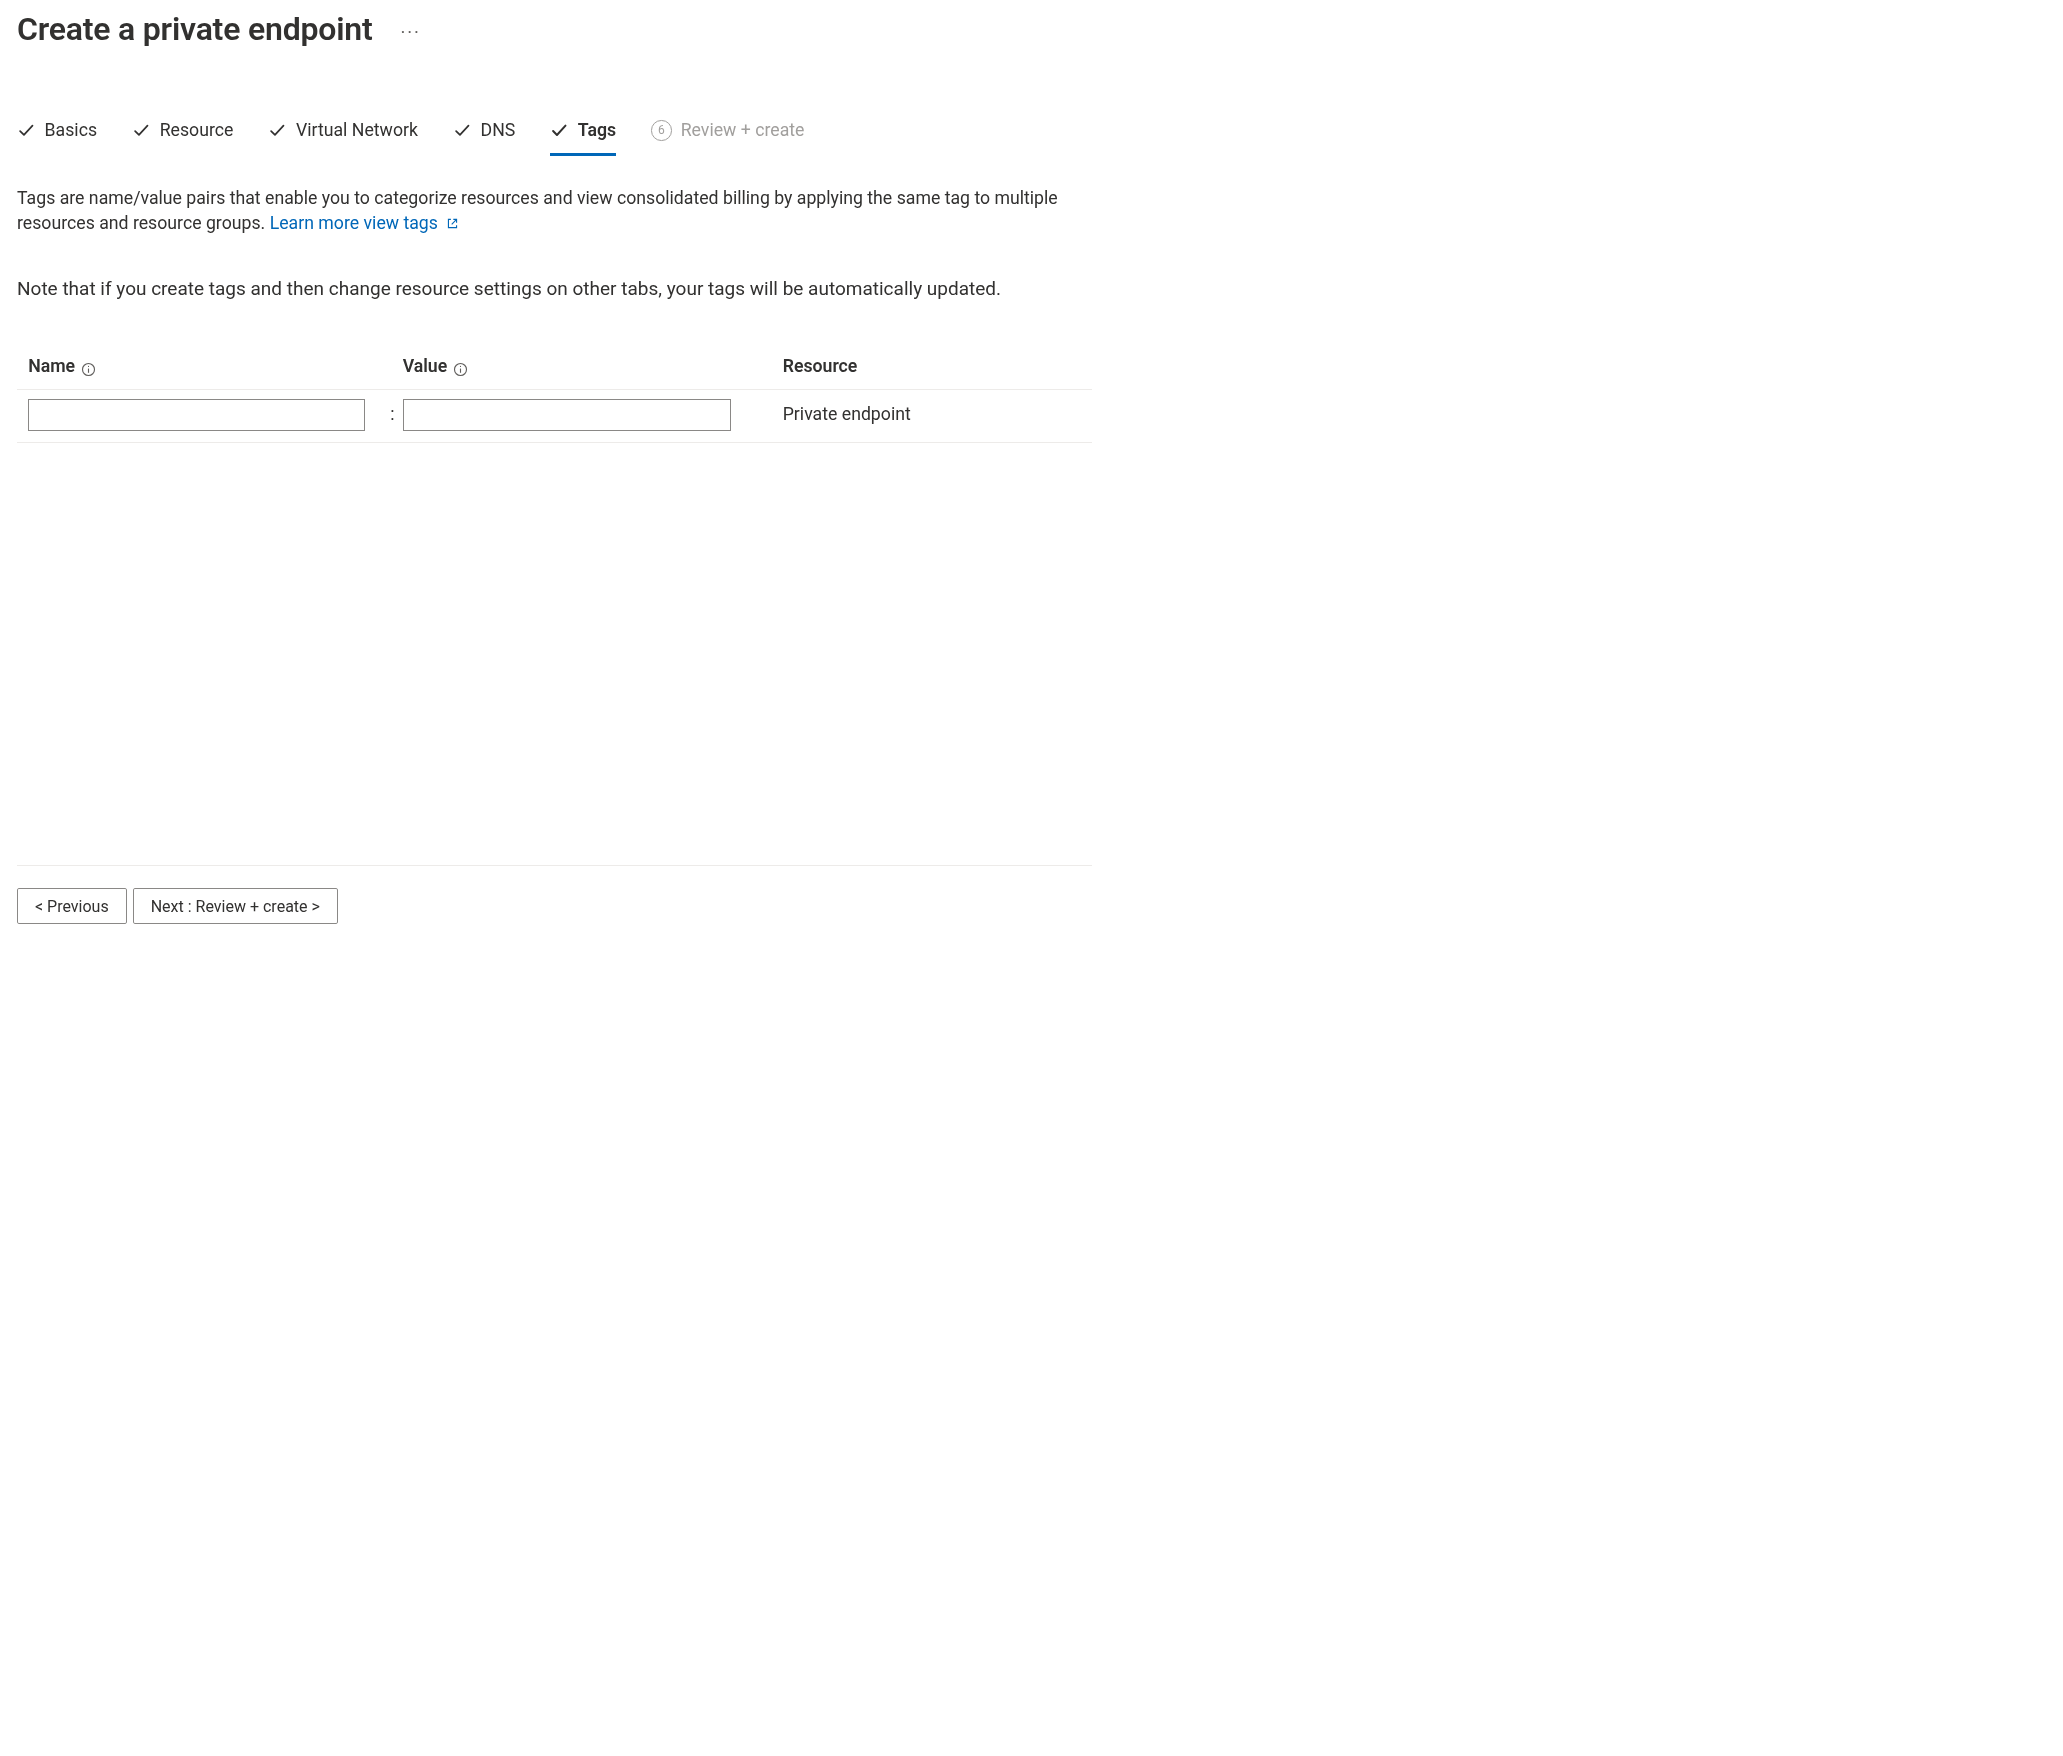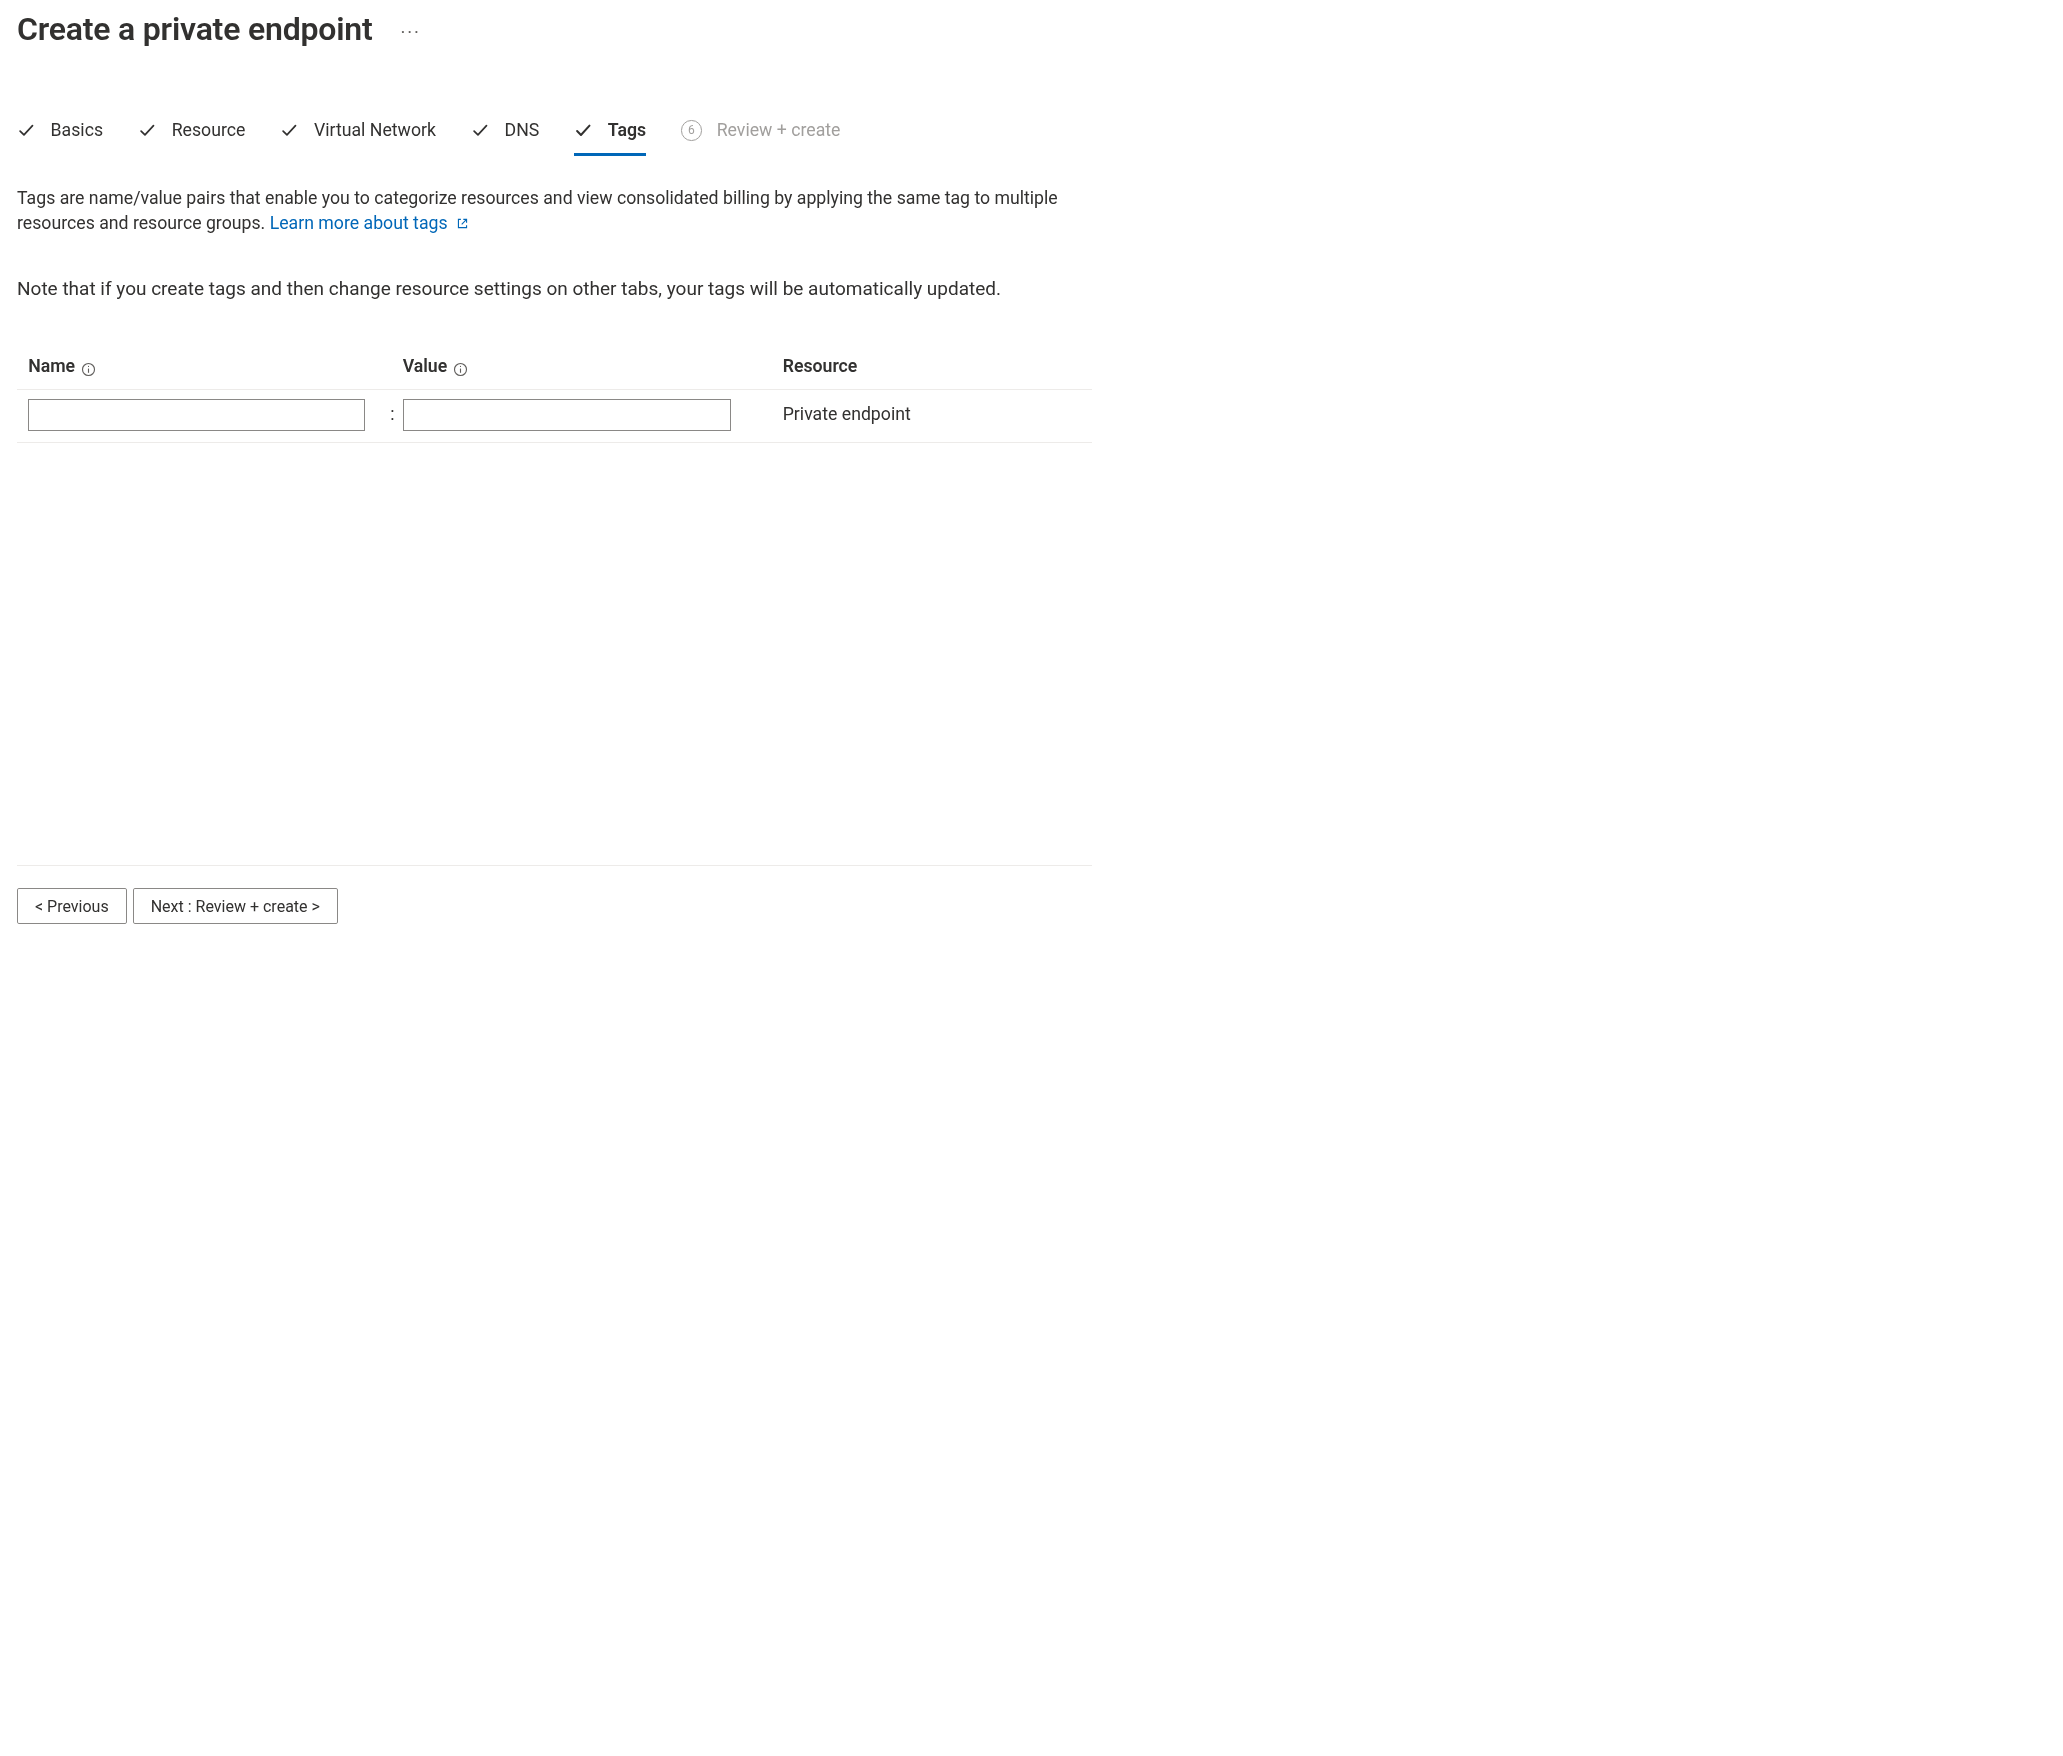--- a/index.html
+++ b/index.html
@@ -53,21 +53,21 @@
   .tabs {
     display: flex;
     gap: 35px;
     margin-top: 60px;
     align-items: center;
     font-size: 17.7px;
   }
   .tab {
     display: inline-flex;
     align-items: center;
-    gap: 15px;
+    gap: 9px;
     padding-bottom: 9.3px;
     border-bottom: 3.7px solid transparent;
     color: var(--text);
     cursor: pointer;
   }
   .tab .check {
     width: 18.6px;
     height: 18.6px;
     display: inline-block;
   }
@@ -238,21 +238,21 @@
     </span>
     <span class="tab disabled">
       <span class="step-circle">6</span>
       <span>Review + create</span>
     </span>
   </nav>
 
   <p class="desc">
     <span>Tags are name/value pairs that enable you to categorize resources and view consolidated billing by applying the same tag to multiple resources and resource groups.</span>
     <a href="#" class="learn-link">
-      <span>Learn more about tags</span>
+      <span>Learn more view tags</span>
       <span class="ext-icon">
         <svg viewBox="0 0 16 16" fill="none" stroke="#0067b8" stroke-width="1.4">
             <path d="M6 3H3v10h10v-3"></path>
             <path d="M9 3h4v4"></path>
             <path d="M13 3L7 9"></path>
           </svg>
       </span>
     </a>
   </p>
 

